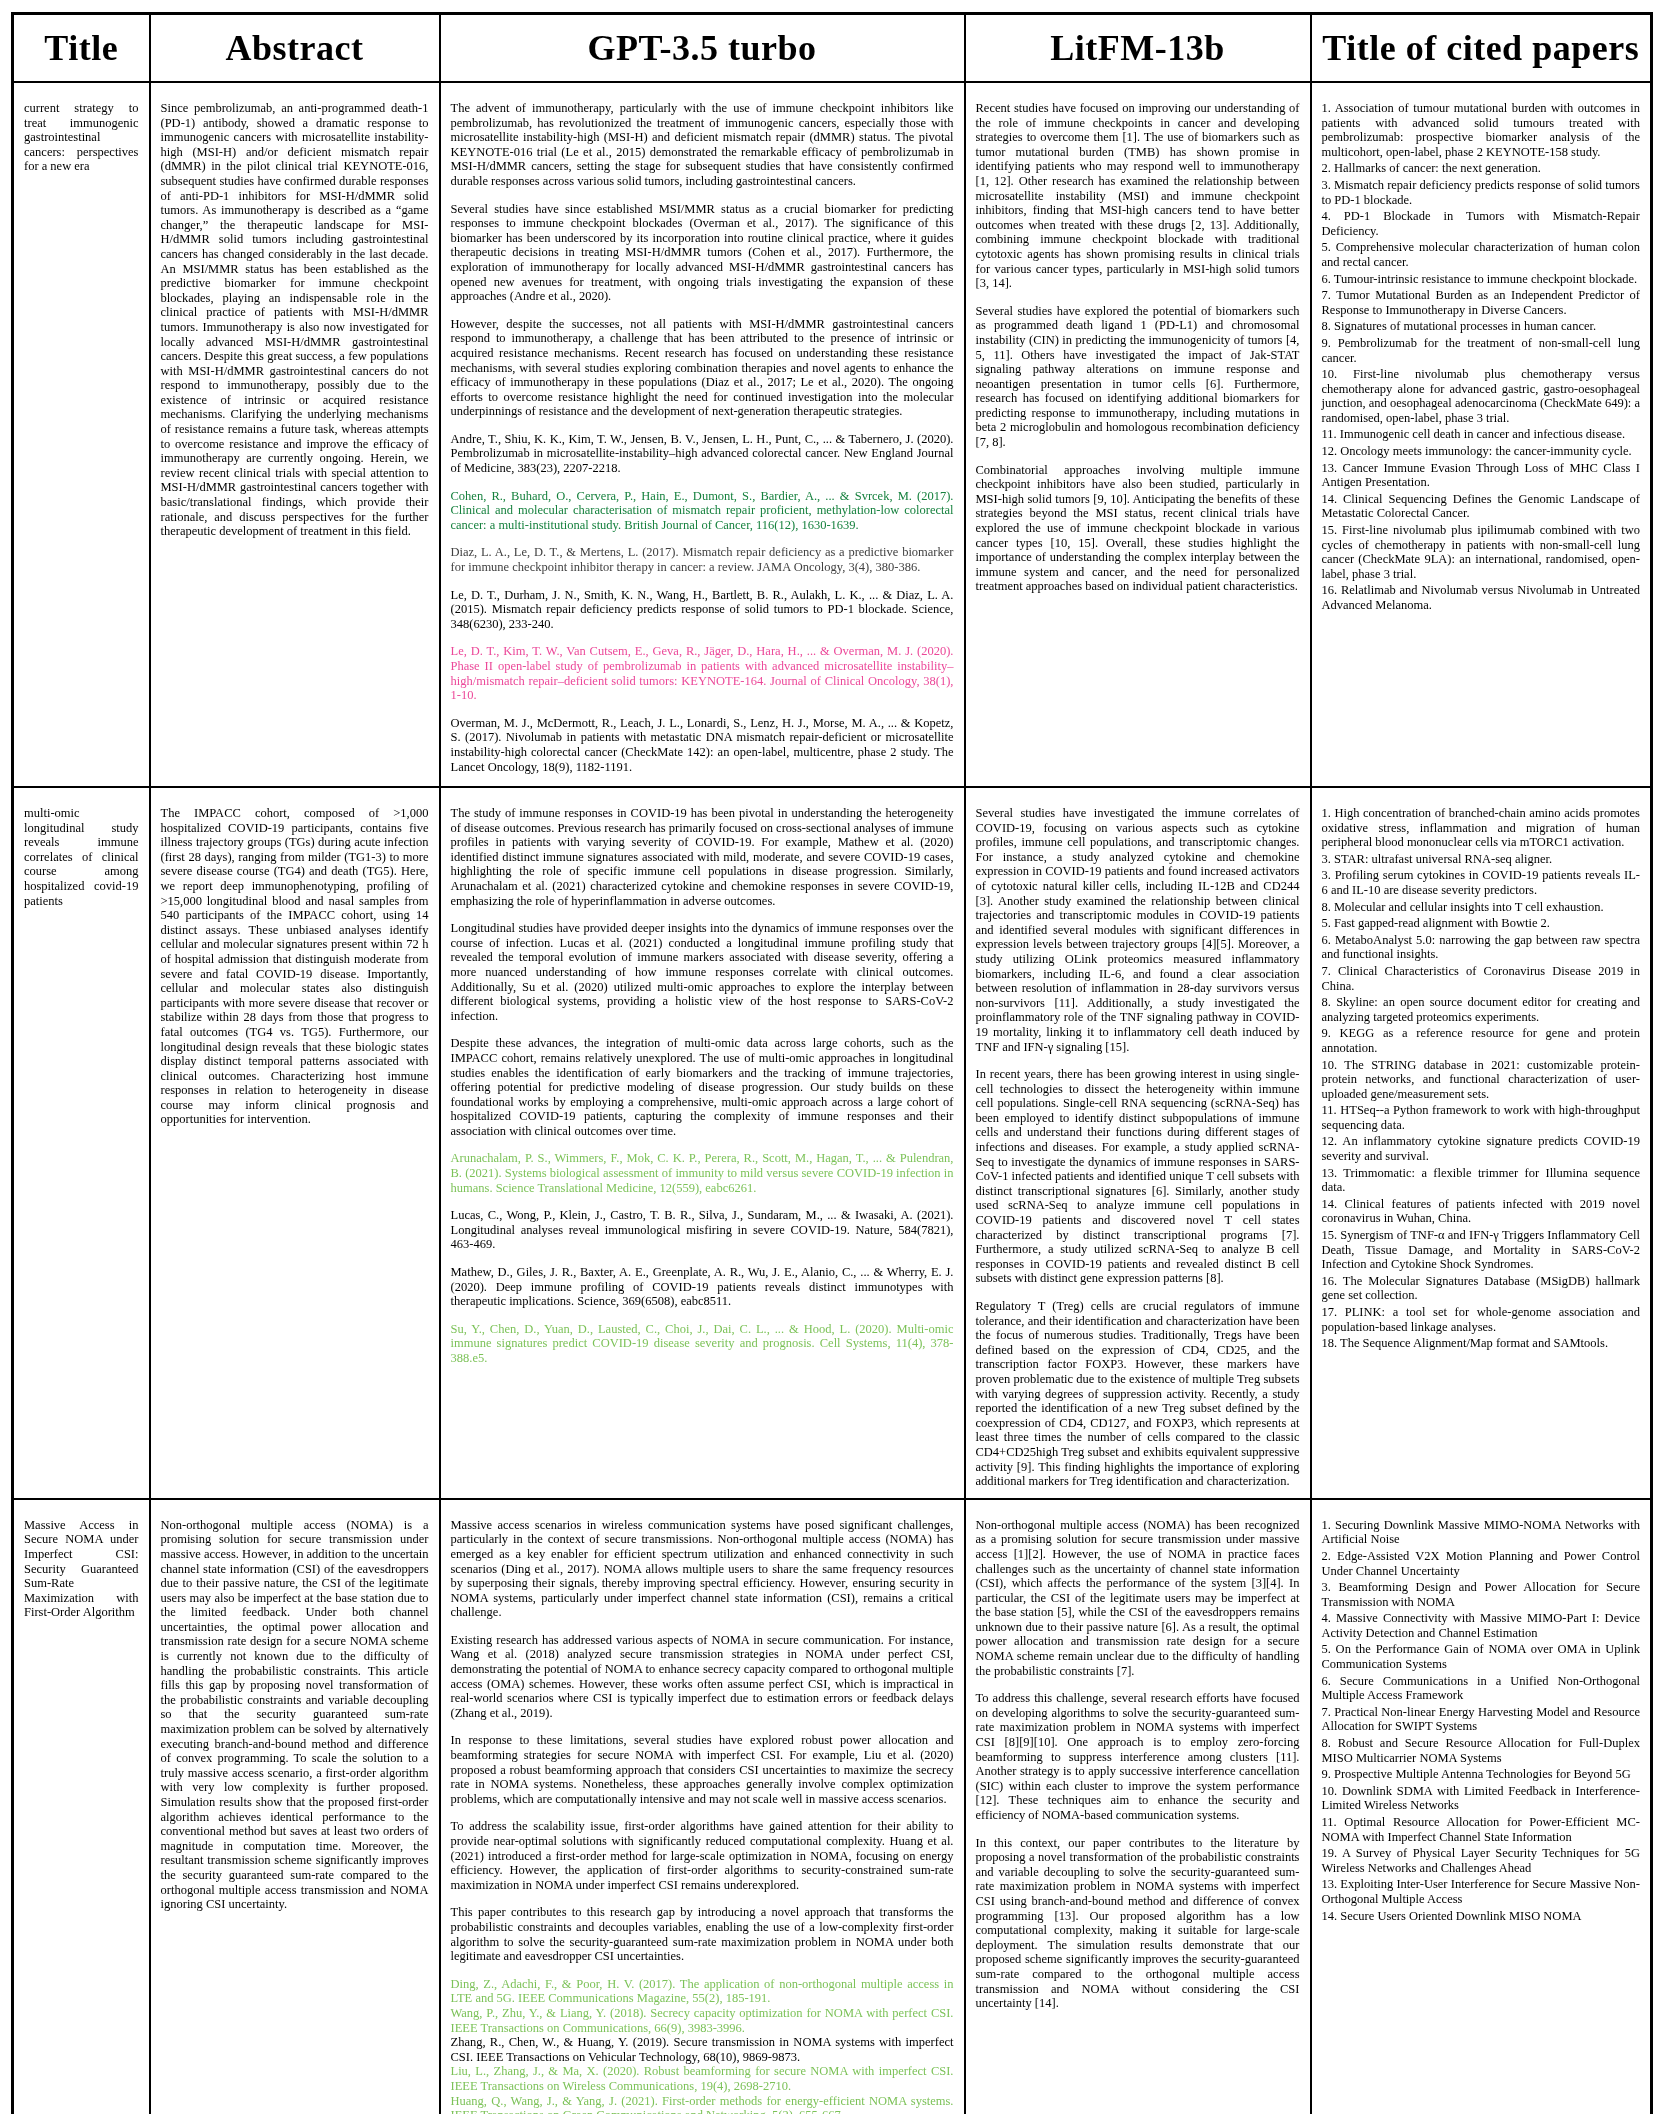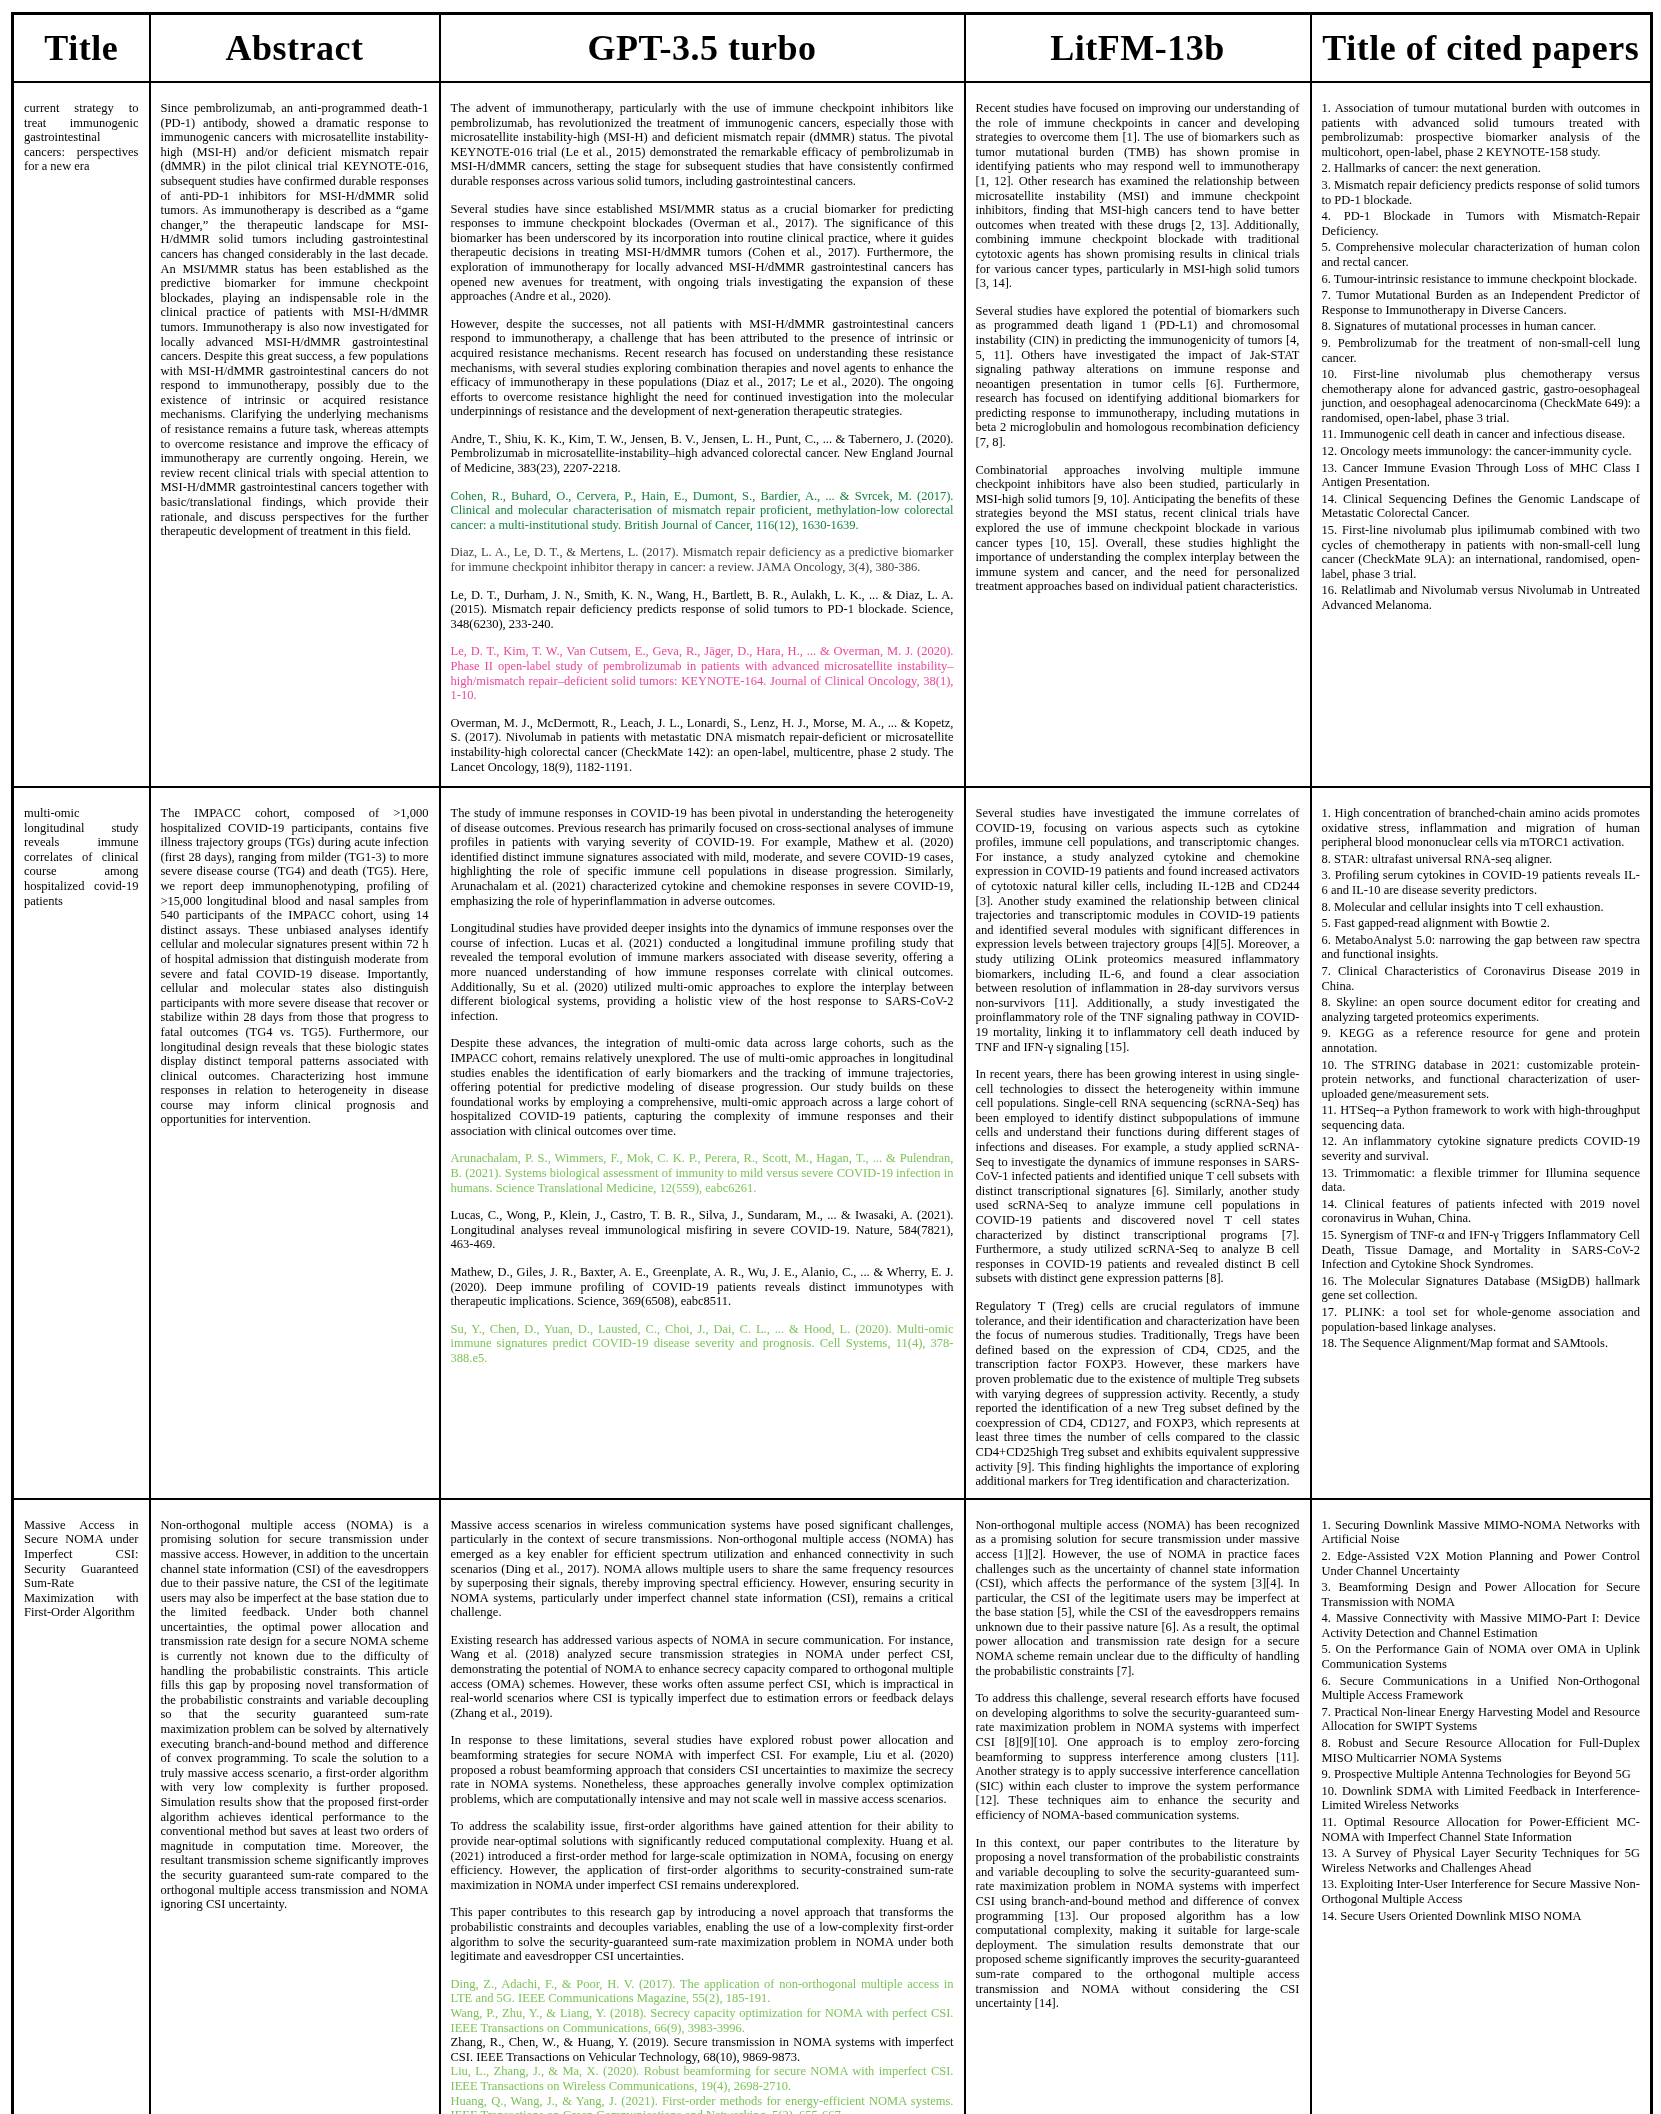--- a/index.html
+++ b/index.html
@@ -134,21 +134,21 @@
           <p>Mathew, D., Giles, J. R., Baxter, A. E., Greenplate, A. R., Wu, J. E., Alanio, C., ... &amp; Wherry, E. J. (2020). Deep immune profiling of COVID-19 patients reveals distinct immunotypes with therapeutic implications. Science, 369(6508), eabc8511.</p>
           <p style="color: rgb(124, 194, 88);">Su, Y., Chen, D., Yuan, D., Lausted, C., Choi, J., Dai, C. L., ... &amp; Hood, L. (2020). Multi-omic immune signatures predict COVID-19 disease severity and prognosis. Cell Systems, 11(4), 378-388.e5.</p>
         </td>
     <td class="cell-litfm">
           <p>Several studies have investigated the immune correlates of COVID-19, focusing on various aspects such as cytokine profiles, immune cell populations, and transcriptomic changes. For instance, a study analyzed cytokine and chemokine expression in COVID-19 patients and found increased activators of cytotoxic natural killer cells, including IL-12B and CD244 [3]. Another study examined the relationship between clinical trajectories and transcriptomic modules in COVID-19 patients and identified several modules with significant differences in expression levels between trajectory groups [4][5]. Moreover, a study utilizing OLink proteomics measured inflammatory biomarkers, including IL-6, and found a clear association between resolution of inflammation in 28-day survivors versus non-survivors [11]. Additionally, a study investigated the proinflammatory role of the TNF signaling pathway in COVID-19 mortality, linking it to inflammatory cell death induced by TNF and IFN-γ signaling [15].</p>
           <p>In recent years, there has been growing interest in using single-cell technologies to dissect the heterogeneity within immune cell populations. Single-cell RNA sequencing (scRNA-Seq) has been employed to identify distinct subpopulations of immune cells and understand their functions during different stages of infections and diseases. For example, a study applied scRNA-Seq to investigate the dynamics of immune responses in SARS-CoV-1 infected patients and identified unique T cell subsets with distinct transcriptional signatures [6]. Similarly, another study used scRNA-Seq to analyze immune cell populations in COVID-19 patients and discovered novel T cell states characterized by distinct transcriptional programs [7]. Furthermore, a study utilized scRNA-Seq to analyze B cell responses in COVID-19 patients and revealed distinct B cell subsets with distinct gene expression patterns [8].</p>
           <p>Regulatory T (Treg) cells are crucial regulators of immune tolerance, and their identification and characterization have been the focus of numerous studies. Traditionally, Tregs have been defined based on the expression of CD4, CD25, and the transcription factor FOXP3. However, these markers have proven problematic due to the existence of multiple Treg subsets with varying degrees of suppression activity. Recently, a study reported the identification of a new Treg subset defined by the coexpression of CD4, CD127, and FOXP3, which represents at least three times the number of cells compared to the classic CD4+CD25high Treg subset and exhibits equivalent suppressive activity [9]. This finding highlights the importance of exploring additional markers for Treg identification and characterization.</p>
         </td>
     <td class="cell-cited">
           <p>1. High concentration of branched-chain amino acids promotes oxidative stress, inflammation and migration of human peripheral blood mononuclear cells via mTORC1 activation.</p>
-          <p>8. STAR: ultrafast universal RNA-seq aligner.</p>
+          <p>3. STAR: ultrafast universal RNA-seq aligner.</p>
           <p>3. Profiling serum cytokines in COVID-19 patients reveals IL-6 and IL-10 are disease severity predictors.</p>
           <p>8. Molecular and cellular insights into T cell exhaustion.</p>
           <p>5. Fast gapped-read alignment with Bowtie 2.</p>
           <p>6. MetaboAnalyst 5.0: narrowing the gap between raw spectra and functional insights.</p>
           <p>7. Clinical Characteristics of Coronavirus Disease 2019 in China.</p>
           <p>8. Skyline: an open source document editor for creating and analyzing targeted proteomics experiments.</p>
           <p>9. KEGG as a reference resource for gene and protein annotation.</p>
           <p>10. The STRING database in 2021: customizable protein-protein networks, and functional characterization of user-uploaded gene/measurement sets.</p>
           <p>11. HTSeq--a Python framework to work with high-throughput sequencing data.</p>
           <p>12. An inflammatory cytokine signature predicts COVID-19 severity and survival.</p>
@@ -190,19 +190,19 @@
           <p>2. Edge-Assisted V2X Motion Planning and Power Control Under Channel Uncertainty</p>
           <p>3. Beamforming Design and Power Allocation for Secure Transmission with NOMA</p>
           <p>4. Massive Connectivity with Massive MIMO-Part I: Device Activity Detection and Channel Estimation</p>
           <p>5. On the Performance Gain of NOMA over OMA in Uplink Communication Systems</p>
           <p>6. Secure Communications in a Unified Non-Orthogonal Multiple Access Framework</p>
           <p>7. Practical Non-linear Energy Harvesting Model and Resource Allocation for SWIPT Systems</p>
           <p>8. Robust and Secure Resource Allocation for Full-Duplex MISO Multicarrier NOMA Systems</p>
           <p>9. Prospective Multiple Antenna Technologies for Beyond 5G</p>
           <p>10. Downlink SDMA with Limited Feedback in Interference-Limited Wireless Networks</p>
           <p>11. Optimal Resource Allocation for Power-Efficient MC-NOMA with Imperfect Channel State Information</p>
-          <p>13. A Survey of Physical Layer Security Techniques for 5G Wireless Networks and Challenges Ahead</p>
+          <p>19. A Survey of Physical Layer Security Techniques for 5G Wireless Networks and Challenges Ahead</p>
           <p>13. Exploiting Inter-User Interference for Secure Massive Non-Orthogonal Multiple Access</p>
           <p>14. Secure Users Oriented Downlink MISO NOMA</p>
         </td>
   </tr>
 </tbody>
 </table>
 
 </body></html>

